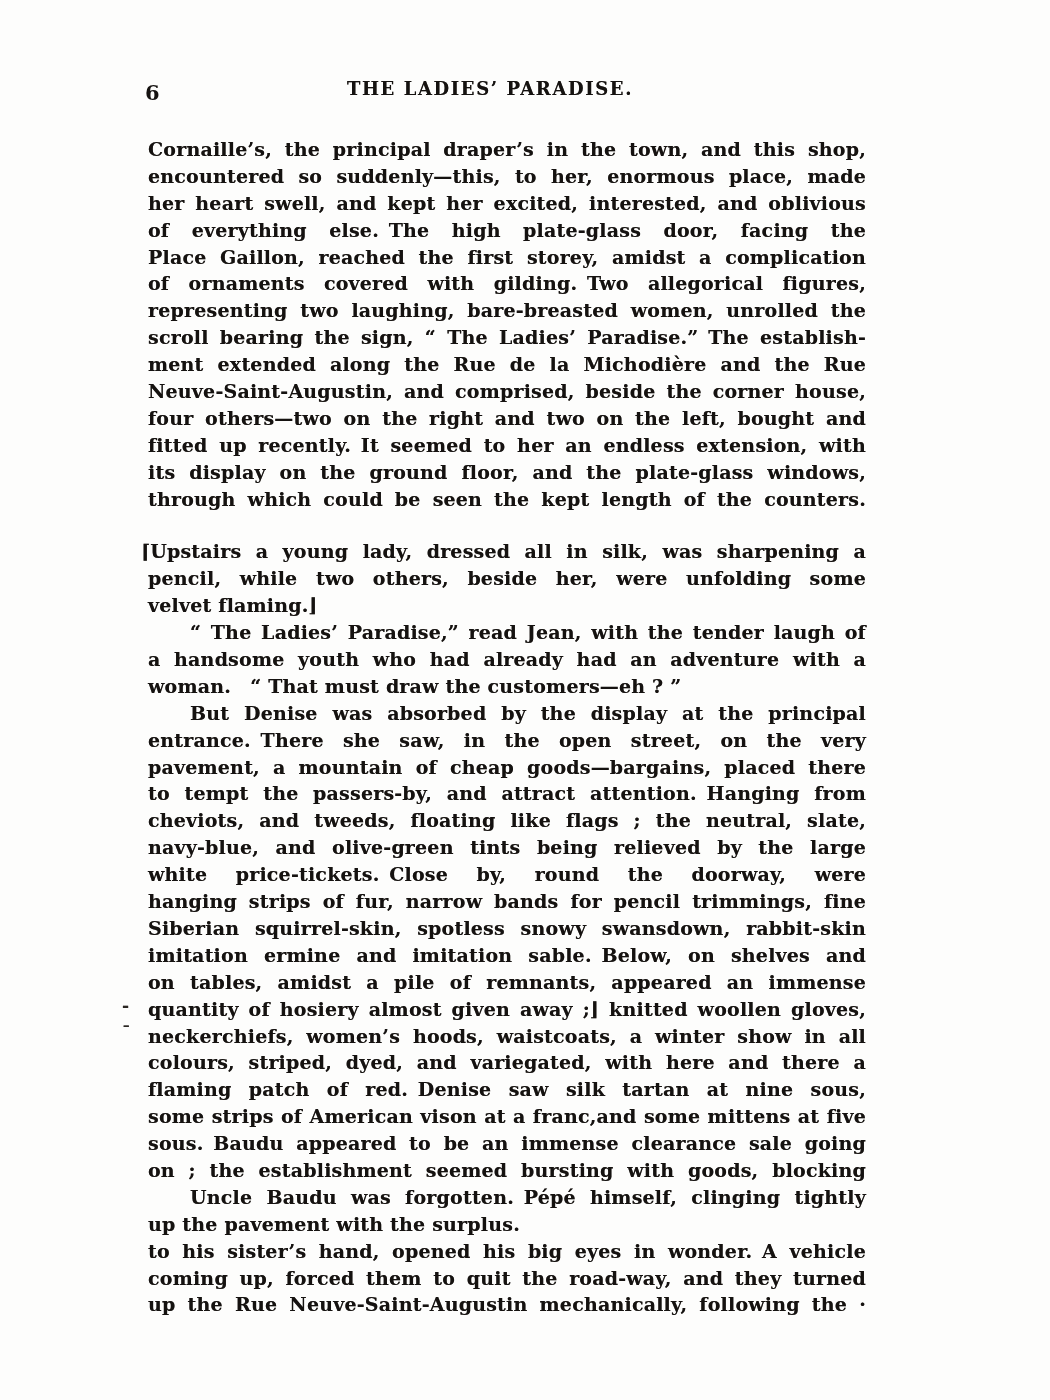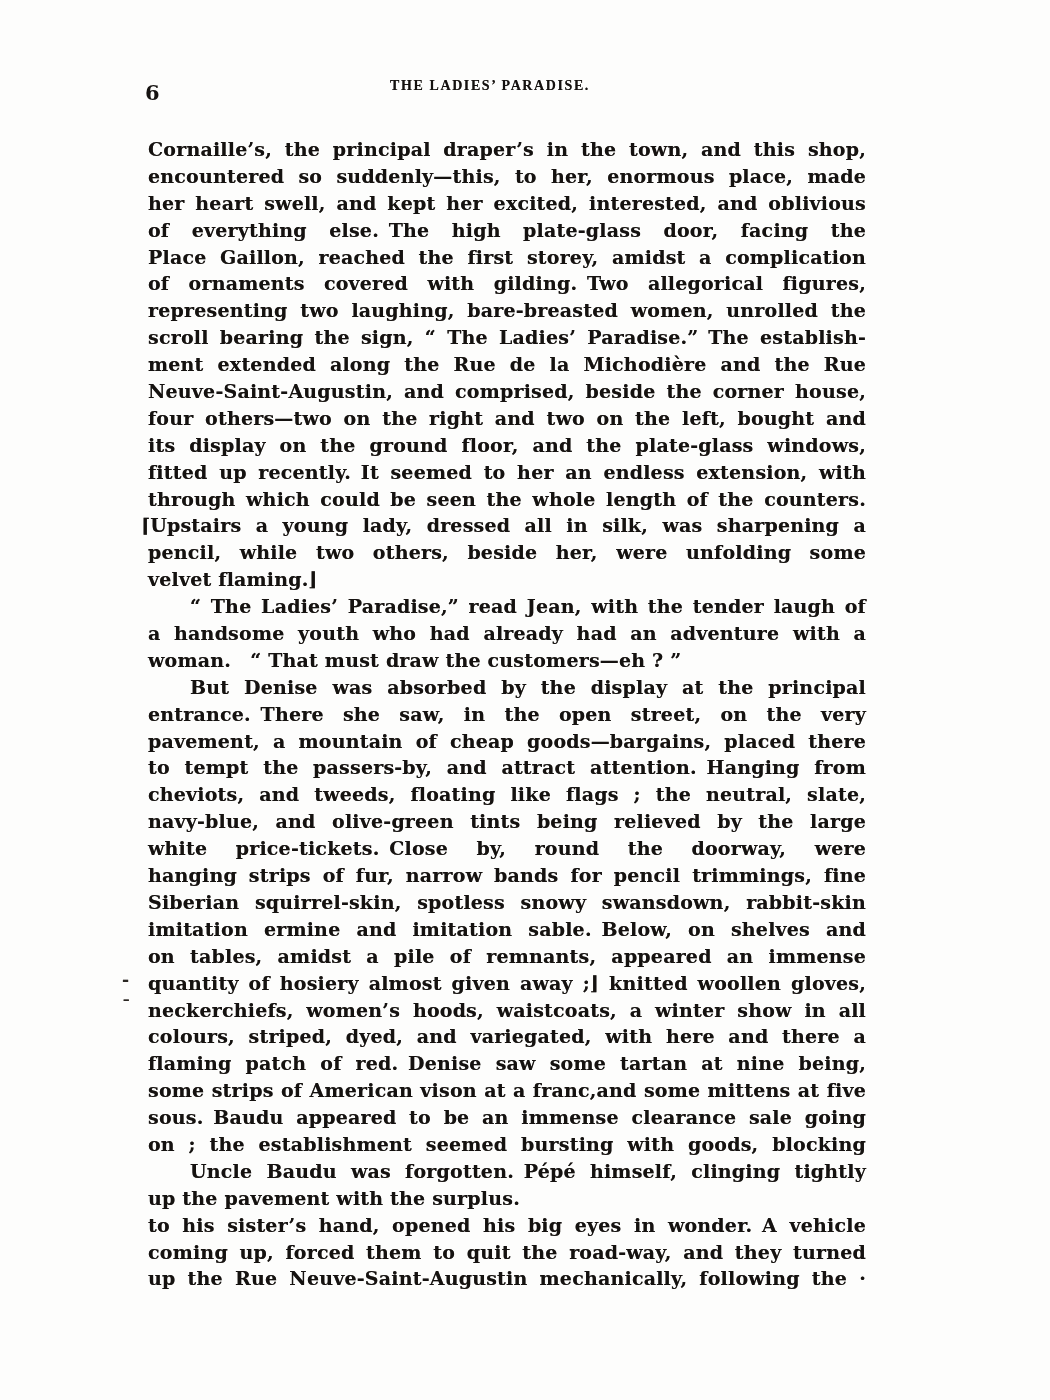--- a/index.html
+++ b/index.html
@@ -15,41 +15,40 @@
     position:absolute;left:145px;top:78px;width:718px;height:30px;
   }
   .page-number{
     position:absolute;left:0;top:2px;
     font-size:21px;font-weight:bold;
   }
   .running-title{
     position:absolute;left:0;right:0;top:0;
     text-align:center;
     transform:translateX(-14px);
-    font-size:14px;font-weight:bold;letter-spacing:1.6px;
+    font-size:18px;font-weight:bold;letter-spacing:1.6px;
     white-space:nowrap;
     text-shadow:0 0 0.4px rgba(20,15,10,.6);
-    font-family:Liberation Serif, serif;
   }
   .body-block{
     position:absolute;left:148px;top:136px;width:718px;
   }
   .line{
     position:relative;
     height:26.9px;line-height:26.9px;
     font-size:19px;font-weight:bold;
     letter-spacing:0.2px;
     text-align:justify;
     text-align-last:justify;
     white-space:normal;
     text-shadow:0 0 0.4px rgba(20,15,10,.55);
   }
   .line.end{text-align-last:left;}
   .line.indent{text-indent:42px;}
-  .line.hang{text-indent:-7px;}
+  .line.hang{text-indent:-7px;margin-top:26px;}
   .pre-mark{
     position:absolute;left:-26px;top:-4px;
     font-size:17px;font-weight:bold;color:#2a2622;
   }
 </style>
 </head>
 <body>
 
 <div class="page">
   <div class="header">
@@ -61,44 +60,44 @@
       <div class="line">encountered so suddenly—this, to her, enormous place, made</div>
       <div class="line">her heart swell, and kept her excited, interested, and oblivious</div>
       <div class="line">of everything else. The high plate-glass door, facing the</div>
       <div class="line">Place Gaillon, reached the first storey, amidst a complication</div>
       <div class="line">of ornaments covered with gilding. Two allegorical figures,</div>
       <div class="line">representing two laughing, bare-breasted women, unrolled the</div>
       <div class="line">scroll bearing the sign, “ The Ladies’ Paradise.” The establish-</div>
       <div class="line">ment extended along the Rue de la Michodière and the Rue</div>
       <div class="line">Neuve-Saint-Augustin, and comprised, beside the corner house,</div>
       <div class="line">four others—two on the right and two on the left, bought and</div>
+      <div class="line">fitted up recently. It seemed to her an endless extension, with</div>
       <div class="line">its display on the ground floor, and the plate-glass windows,</div>
-      <div class="line">fitted up recently. It seemed to her an endless extension, with</div>
-      <div class="line">through which could be seen the whole length of the counters.</div>
+      <div class="line">through which could be seen the kept length of the counters.</div>
       <div class="line hang">⌈Upstairs a young lady, dressed all in silk, was sharpening a</div>
       <div class="line">pencil, while two others, beside her, were unfolding some</div>
       <div class="line end">velvet flaming.⌋</div>
       <div class="line indent">“ The Ladies’ Paradise,” read Jean, with the tender laugh of</div>
       <div class="line">a handsome youth who had already had an adventure with a</div>
       <div class="line end">woman. “ That must draw the customers—eh ? ”</div>
       <div class="line indent">But Denise was absorbed by the display at the principal</div>
       <div class="line">entrance. There she saw, in the open street, on the very</div>
       <div class="line">pavement, a mountain of cheap goods—bargains, placed there</div>
       <div class="line">to tempt the passers-by, and attract attention. Hanging from</div>
       <div class="line">cheviots, and tweeds, floating like flags ; the neutral, slate,</div>
       <div class="line">navy-blue, and olive-green tints being relieved by the large</div>
       <div class="line">white price-tickets. Close by, round the doorway, were</div>
       <div class="line">hanging strips of fur, narrow bands for pencil trimmings, fine</div>
       <div class="line">Siberian squirrel-skin, spotless snowy swansdown, rabbit-skin</div>
       <div class="line">imitation ermine and imitation sable. Below, on shelves and</div>
       <div class="line">on tables, amidst a pile of remnants, appeared an immense</div>
       <div class="line">quantity of hosiery almost given away ;⌋ knitted woollen gloves,<span class="pre-mark">-</span></div>
       <div class="line">neckerchiefs, women’s hoods, waistcoats, a winter show in all<span class="pre-mark">¯</span></div>
       <div class="line">colours, striped, dyed, and variegated, with here and there a</div>
-      <div class="line">flaming patch of red. Denise saw some tartan at nine being,</div>
+      <div class="line">flaming patch of red. Denise saw silk tartan at nine sous,</div>
       <div class="line">some strips of American vison at a franc,and some mittens at five</div>
       <div class="line">sous. Baudu appeared to be an immense clearance sale going</div>
       <div class="line">on ; the establishment seemed bursting with goods, blocking</div>
       <div class="line indent">Uncle Baudu was forgotten. Pépé himself, clinging tightly</div>
       <div class="line end">up the pavement with the surplus.</div>
       <div class="line">to his sister’s hand, opened his big eyes in wonder. A vehicle</div>
       <div class="line">coming up, forced them to quit the road-way, and they turned</div>
       <div class="line">up the Rue Neuve-Saint-Augustin mechanically, following the ·</div>
     </div>
 </div>

